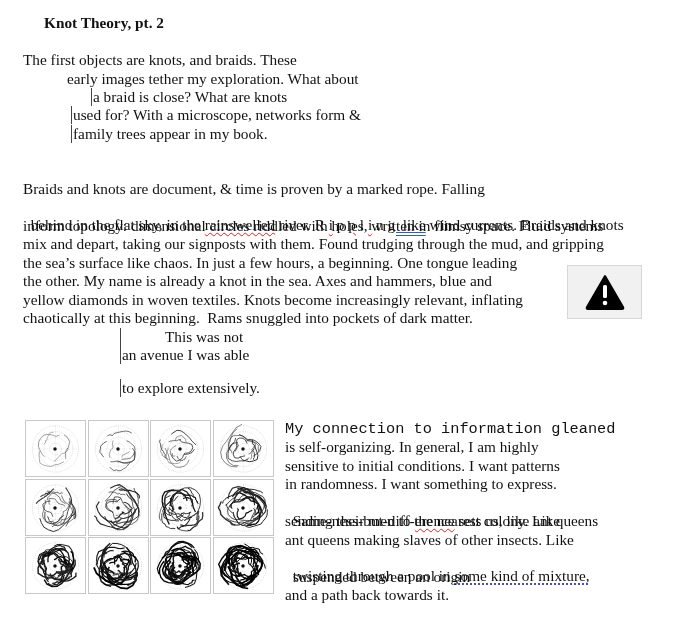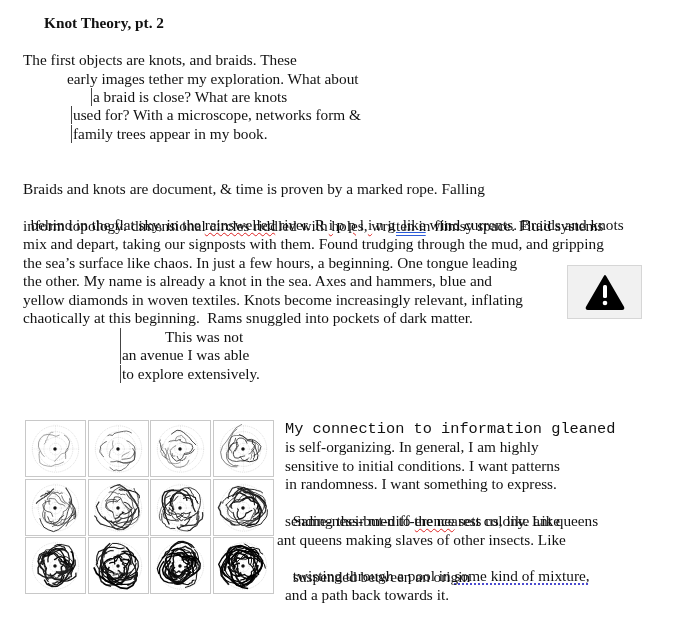--- a/index.html
+++ b/index.html
@@ -45,21 +45,21 @@
   <span>behind in the flat sky, in the </span><span class="spell">rainswelled</span><span> river. R </span><span class="spell">i</span> <span>p</span> <span class="spell">p</span> <span>l</span> <span class="spell">i</span> <span>n</span> <span class="grammar">g  like</span><span> wind currents. Braids and knots</span>
 </div>
 <div class="line" style="left:23px; top:217px;">inform topology: dimensional circles riddled with holes, written in flimsy space. Fluid systems</div>
 <div class="line" style="left:23px; top:235px;">mix and depart, taking our signposts with them. Found trudging through the mud, and gripping</div>
 <div class="line" style="left:23px; top:254px;">the sea’s surface like chaos. In just a few hours, a beginning. One tongue leading</div>
 <div class="line" style="left:23px; top:272px;">the other. My name is already a knot in the sea. Axes and hammers, blue and</div>
 <div class="line" style="left:23px; top:291px;">yellow diamonds in woven textiles. Knots become increasingly relevant, inflating</div>
 <div class="line" style="left:23px; top:309px;">chaotically at this beginning.  Rams snuggled into pockets of dark matter.</div>
 <div class="line bar" style="left:120px; top:328px;padding-left:44px;">This was not</div>
 <div class="line bar" style="left:120px; top:346px;text-align:center;">an avenue I was able</div>
-<div class="line bar" style="left:120px; top:365px;">to explore extensively.</div>
+<div class="line bar" style="left:120px; top:379px;">to explore extensively.</div>
 
 <div class="warning-box">
   <svg width="40" height="36" viewBox="0 0 40 36">
     <path d="M20 2 L38 33 Q39 35 37 35 L3 35 Q1 35 2 33 Z" fill="#000" stroke="#000" stroke-width="2" stroke-linejoin="round"></path>
     <rect x="18" y="11" width="4" height="13" rx="1.5" fill="#fff"></rect>
     <circle cx="20" cy="29" r="2.3" fill="#fff"></circle>
   </svg>
 </div>
 
 <div class="grid" id="plotgrid">
@@ -468,18 +468,18 @@
   </div>
 
 <div class="line" style="left:285px; top:420px;font-family:Liberation Mono, monospace;">My connection to information gleaned</div>
 <div class="line" style="left:285px; top:438px;">is self-organizing. In general, I am highly</div>
 <div class="line" style="left:285px; top:457px;">sensitive to initial conditions. I want patterns</div>
 <div class="line" style="left:285px; top:475px;">in randomness. I want something to express.</div>
 <div class="line" style="left:285px; top:494px;">
   <span>Same-ness-but-diff-</span><span class="spell">erence</span><span> sets us, like ant queens</span>
 </div>
 <div class="line" style="left:285px; top:512px;">sending their men to the nearest colony. Like</div>
-<div class="line" style="left:277px; top:531px;font-family:Liberation Serif, serif;">ant queens making slaves of other insects. Like</div>
+<div class="line" style="left:285px; top:531px;font-family:Liberation Serif, serif;">ant queens making slaves of other insects. Like</div>
 <div class="line" style="left:285px; top:549px;">
   <span>twisting through a pool in </span><span class="style-dotted">some kind of mixture,</span>
 </div>
 <div class="line" style="left:285px; top:568px;margin-left:8px;">suspended between an origin</div>
 <div class="line" style="left:285px; top:586px;">and a path back towards it.</div>
 
 </body></html>

